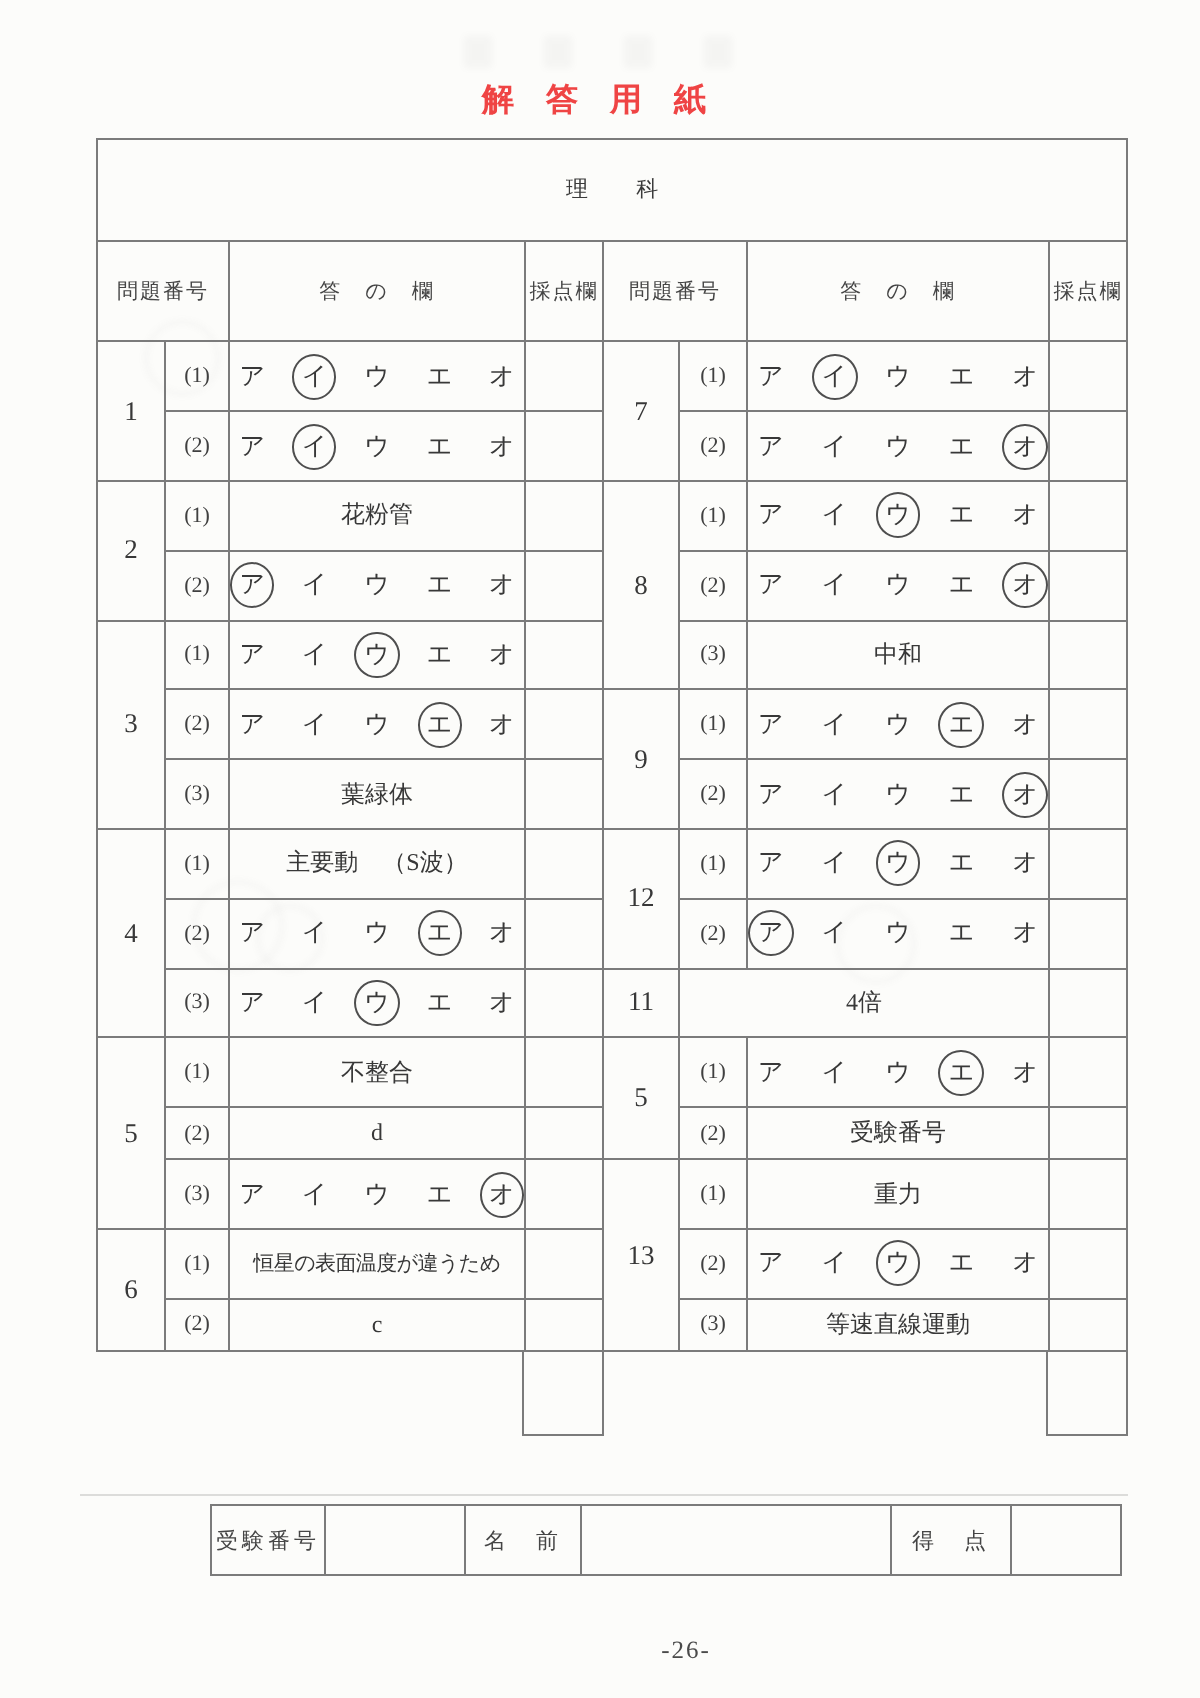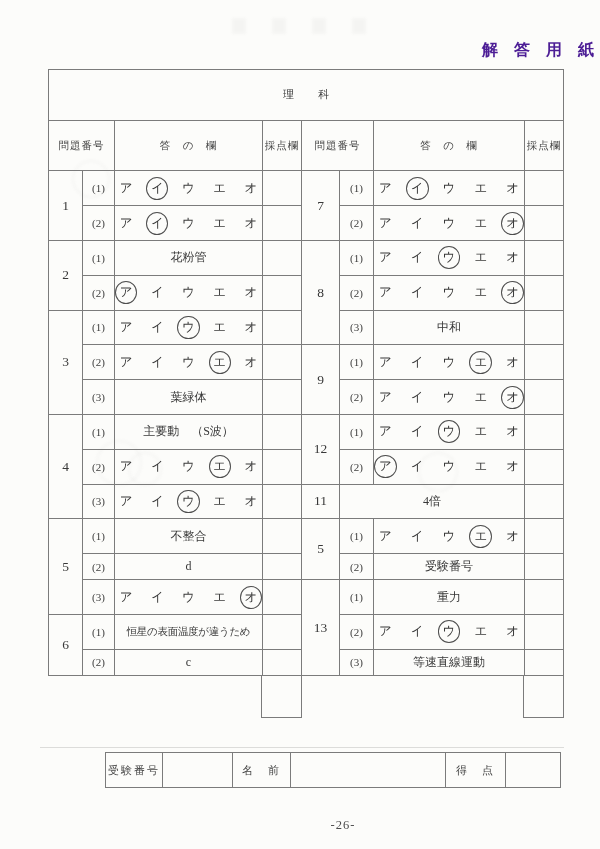--- a/index.html
+++ b/index.html
@@ -9,22 +9,22 @@
     font-family:"Liberation Serif","DejaVu Serif",serif;color:#3c3c3c;
   }
   
   .ghost{position:absolute;opacity:.06;filter:blur(1.5px);pointer-events:none;}
   .ghost-title{top:18px;left:232px;width:160px;height:16px;
     background:repeating-linear-gradient(90deg,#888 0 14px,transparent 14px 40px);}
   .ghost-circle{border:2px solid #8a8a8a;border-radius:50%;}
   .ghost-line{position:absolute;left:40px;top:747px;width:524px;height:1px;background:#dcdcda;pointer-events:none;}
 
   .doc-title{
-    position:absolute;top:40px;left:0;width:100%;text-align:right;
-    font-size:16px;font-weight:600;letter-spacing:6px;color:#4c1d95;
+    position:absolute;top:40px;left:0;width:100%;text-align:center;
+    font-size:16px;font-weight:600;letter-spacing:6px;color:#ef4444;
   }
   table.answers{
     position:absolute;left:48px;top:69px;width:515px;height:607px;
     border-collapse:collapse;table-layout:fixed;
   }
   table.answers td,table.answers th{
     border:1px solid #7b7b7b;padding:0;font-weight:normal;
     text-align:center;vertical-align:middle;overflow:hidden;
   }
   tr.subject-row th{height:34px;font-size:11px;letter-spacing:2.2em;text-indent:2.2em;color:#3a3a3a;}

